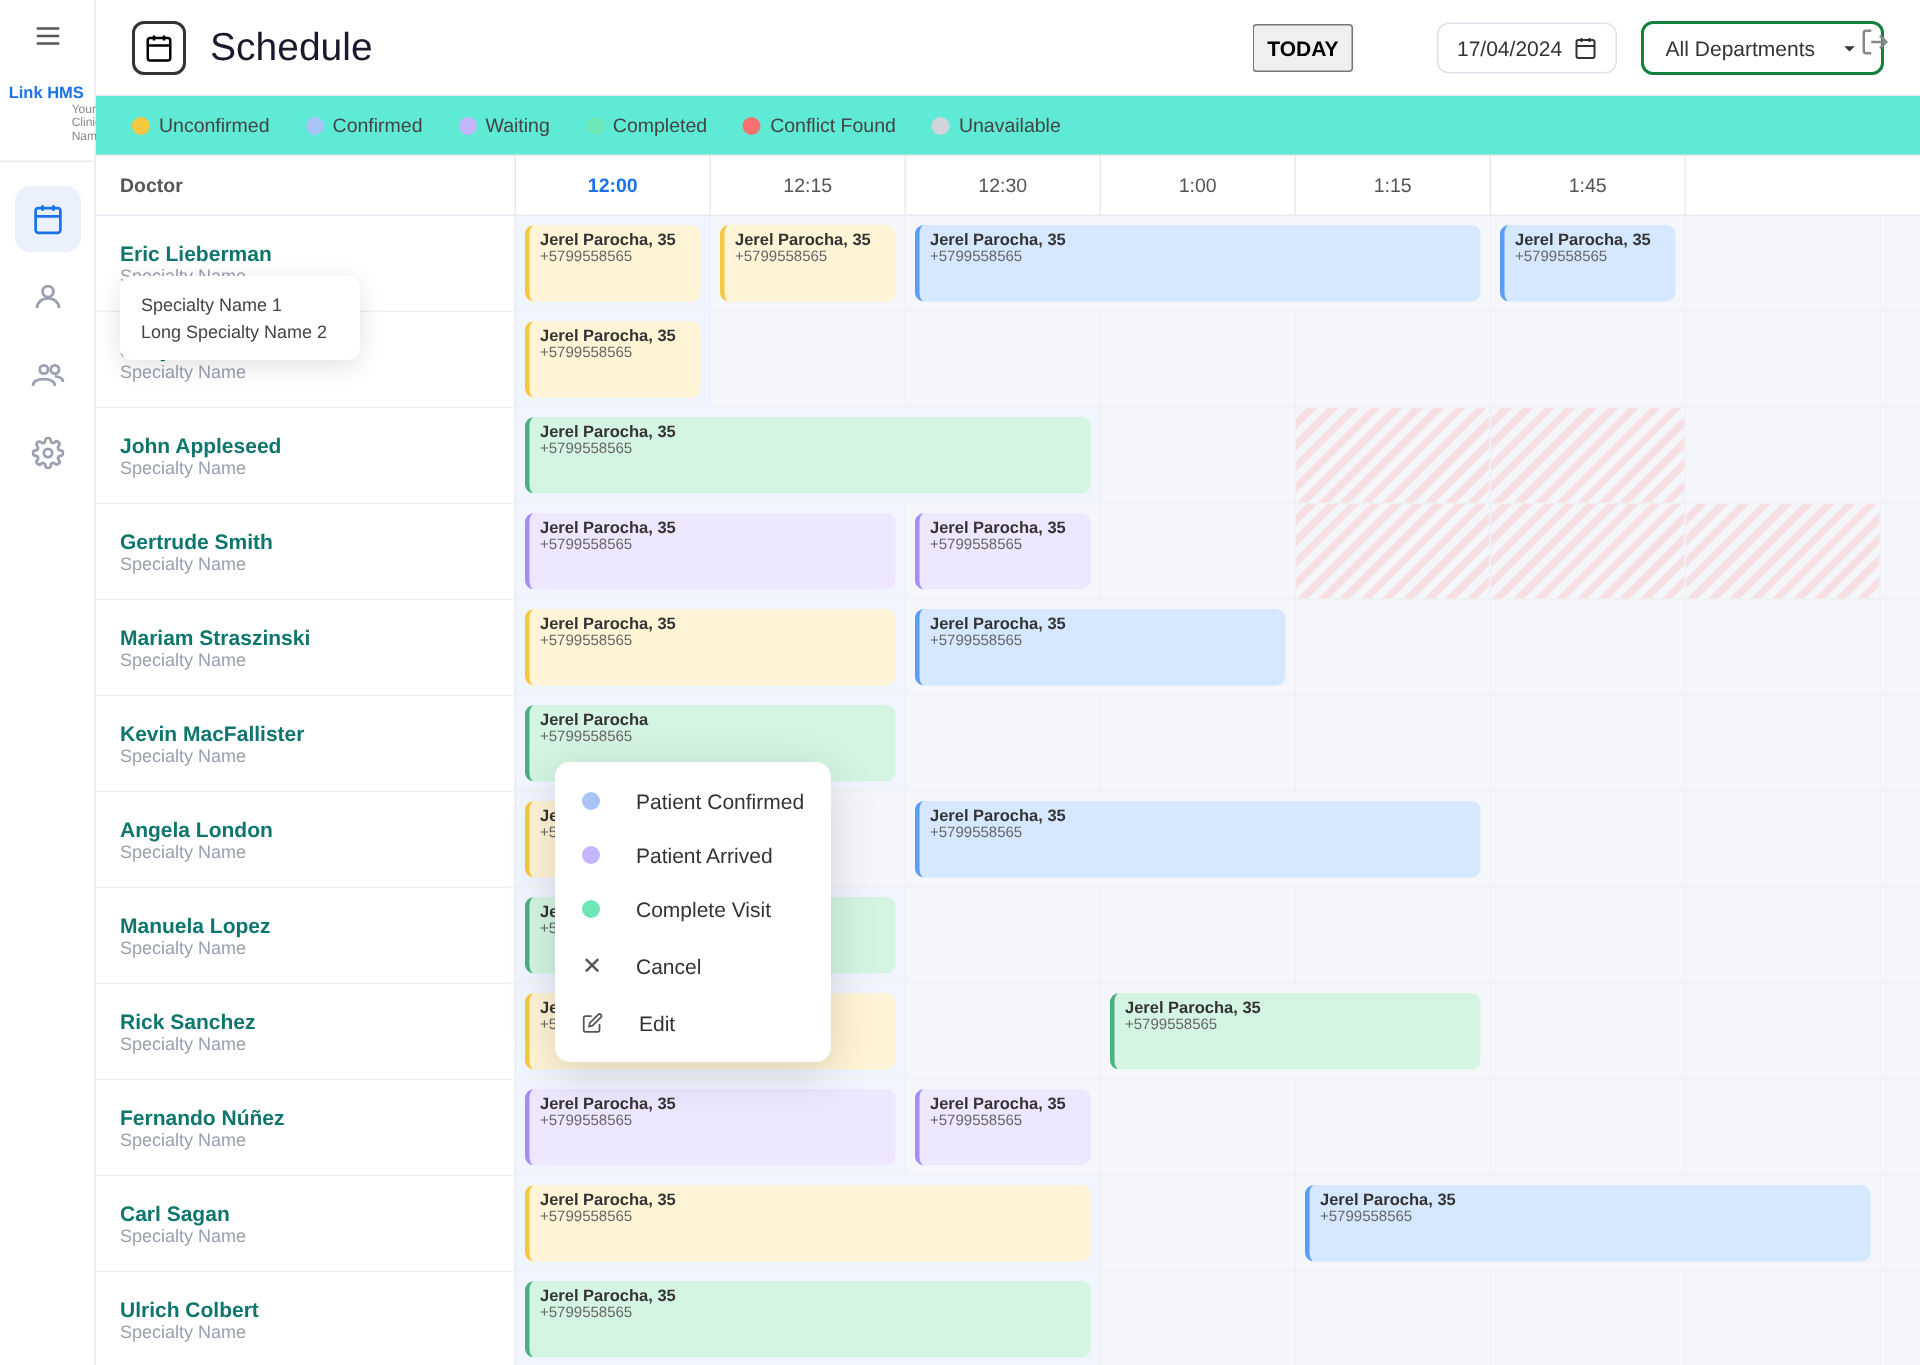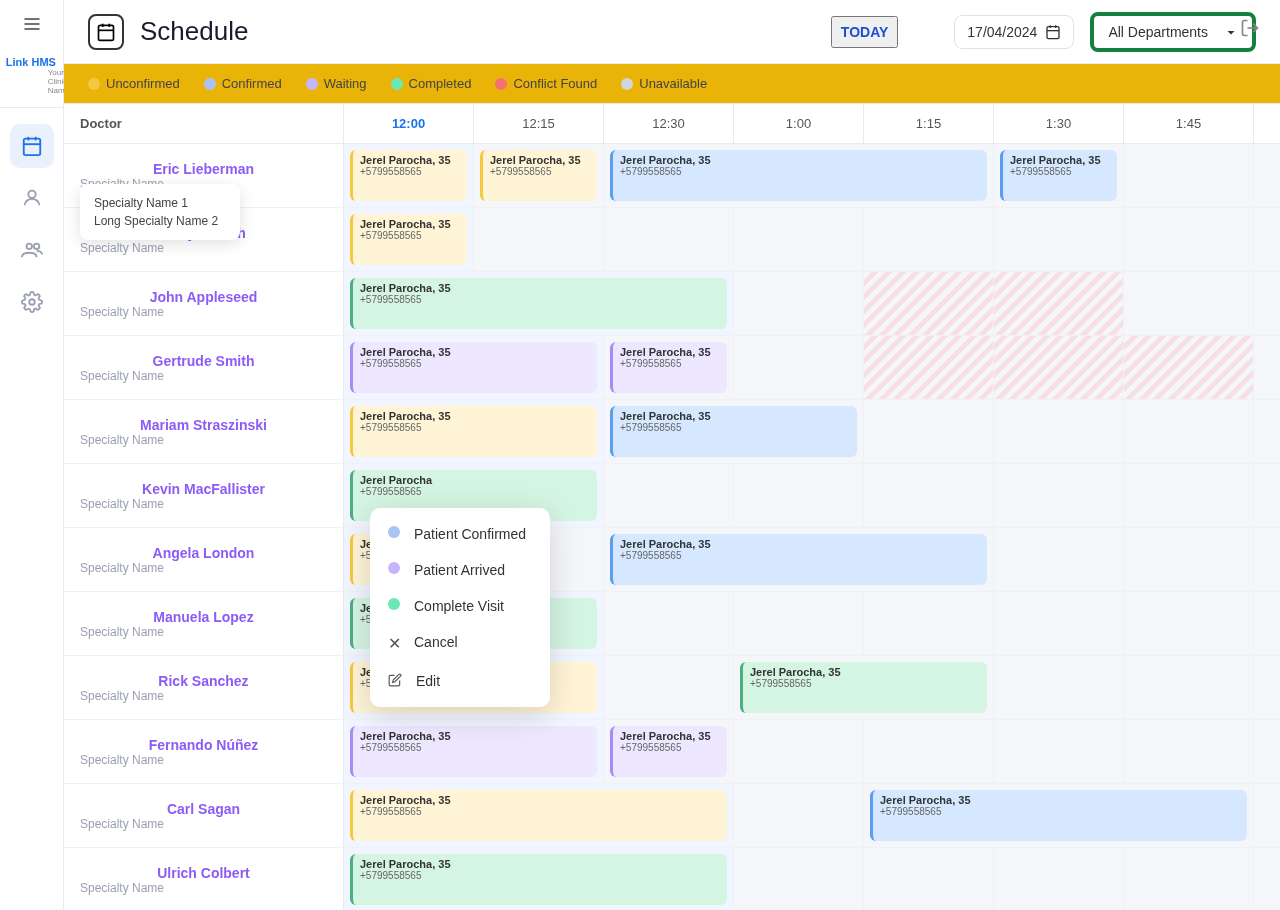--- a/index.html
+++ b/index.html
@@ -32,40 +32,40 @@
       padding: 0 24px;
       height: 64px;
       display: flex;
       align-items: center;
       gap: 16px;
       border-bottom: 1px solid #e8eaf0;
     }
     .header-title { font-size: 26px; font-weight: 500; color: #1a1a2e; display: flex; align-items: center; gap: 10px; }
     .header-icon { width: 36px; height: 36px; border: 2px solid #333; border-radius: 8px; display: flex; align-items: center; justify-content: center; }
     .spacer { flex: 1; }
-    .today-btn { color: #1d4ed8; font-weight: 600; font-size: 14px; cursor: pointer; padding: 6px 8px; }
+    .today-btn { color: #000000; font-weight: 600; font-size: 14px; cursor: pointer; padding: 6px 8px; }
     .date-picker {
       display: flex; align-items: center; gap: 8px;
       border: 1px solid #dde1ec; border-radius: 8px; padding: 8px 12px;
       font-size: 14px; color: #333; cursor: pointer; background: #fff; margin-left: 40px;
     }
     .dept-select {
       display: flex; align-items: flex-end; gap: 8px;
-      border: 4px solid #15803d; border-radius: 8px; padding: 8px 14px;
+      border: 2px solid #15803d; border-radius: 8px; padding: 8px 14px;
       font-size: 14px; color: #333; cursor: pointer; background: #fff; min-width: 160px;
     }
     .new-appt-btn {
       background: #1a73e8; color: #fff; border: none; border-radius: 24px;
       padding: 10px 20px; font-size: 14px; font-weight: 600; cursor: pointer;
       display: flex; align-items: center; gap: 6px;
     }
 
     
     .legend {
-      background: #eab308;
+      background: #5eead4;
       padding: 12px 24px;
       display: flex;
       gap: 24px;
       align-items: center;
       border-bottom: 1px solid #e8eaf0;
       flex-shrink: 0;
     }
     .legend-item { display: flex; align-items: center; gap: 6px; font-size: 13px; color: #444; }
     .legend-dot { width: 12px; height: 12px; border-radius: 50%; }
 
@@ -85,21 +85,21 @@
     
     .doctor-row {
       display: flex; border-bottom: 1px solid #f0f1f5; min-height: 64px;
       position: relative;
     }
     .doctor-info {
       width: 280px; flex-shrink: 0; padding: 10px 16px;
       border-right: 1px solid #e8eaf0; display: flex; flex-direction: column;
       justify-content: center; background: #fff;
     }
-    .doctor-name { font-size: 14px; font-weight: 600; color: #8b5cf6; text-align: center; }
+    .doctor-name { font-size: 14px; font-weight: 600; color: #0f766e; }
     .doctor-specialty { font-size: 12px; color: #9aa0b0; }
     .time-cell {
       width: 130px; flex-shrink: 0; border-right: 1px solid #f0f1f5;
       padding: 4px; position: relative;
     }
     .time-cell.current-col { background: #f0f5ff; }
     .time-cell.unavailable {
       background-image: repeating-linear-gradient(
         135deg,
         transparent,
@@ -125,21 +125,21 @@
     .context-menu {
       position: fixed;
       background: #fff;
       border-radius: 10px;
       box-shadow: 0 8px 32px rgba(0,0,0,0.15);
       z-index: 1000;
       min-width: 180px;
       padding: 8px 0;
     }
     .context-menu-item {
-      display: flex; align-items: flex-start; gap: 14px;
+      display: flex; align-items: center; gap: 24px;
       padding: 10px 18px; cursor: pointer; font-size: 14px; color: #333;
     }
     .ctx-dot { width: 12px; height: 12px; border-radius: 50%; flex-shrink: 0; }
 
     
     .doctor-tooltip {
       position: absolute;
       left: 16px;
       top: 40px;
       background: #fff;
@@ -276,21 +276,20 @@
   <div class="schedule-container">
     <div style="min-width:1320px;">
 
       <div class="schedule-header-row">
         <div class="doctor-col">Doctor</div>
         <div class="time-header current">12:00</div>
         <div class="time-header">12:15</div>
         <div class="time-header">12:30</div>
         <div class="time-header">1:00</div>
         <div class="time-header">1:15</div>
-        <div class="time-header">1:30</div>
         <div class="time-header">1:45</div>
       </div>
 
       <div class="doctor-row" style="position:relative;">
         <div class="doctor-info" style="position:relative;">
           <div class="doctor-name">Eric Lieberman</div>
           <div class="doctor-specialty">Specialty Name</div>
 
           <div class="doctor-tooltip">
             <div class="spec-item">Specialty Name 1</div>

